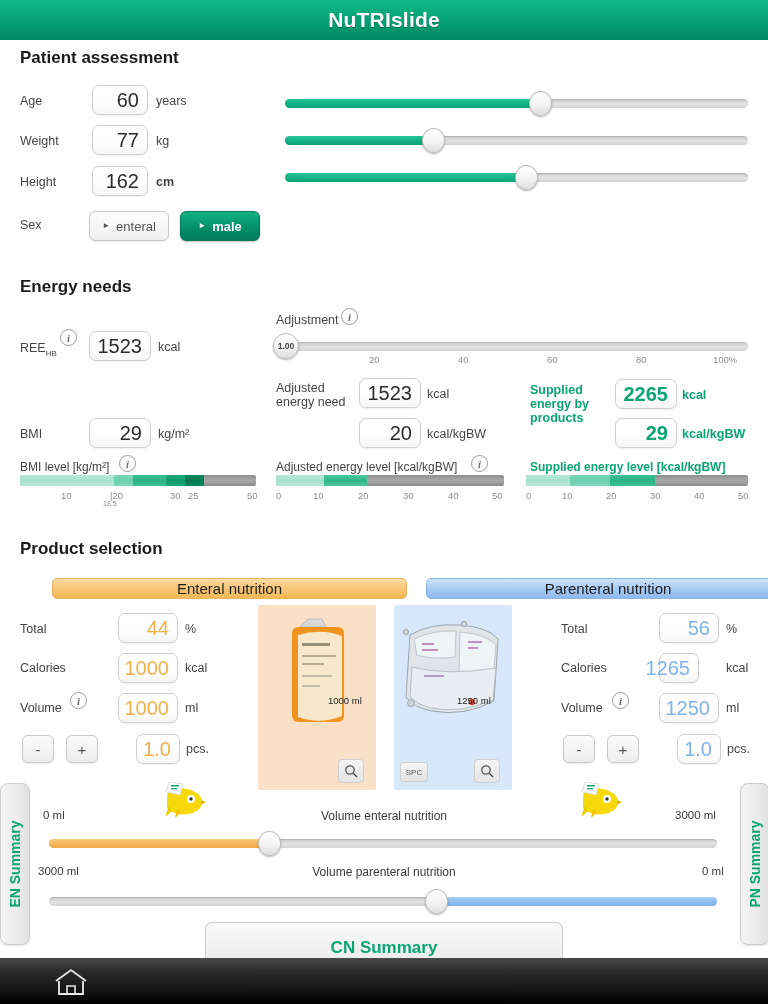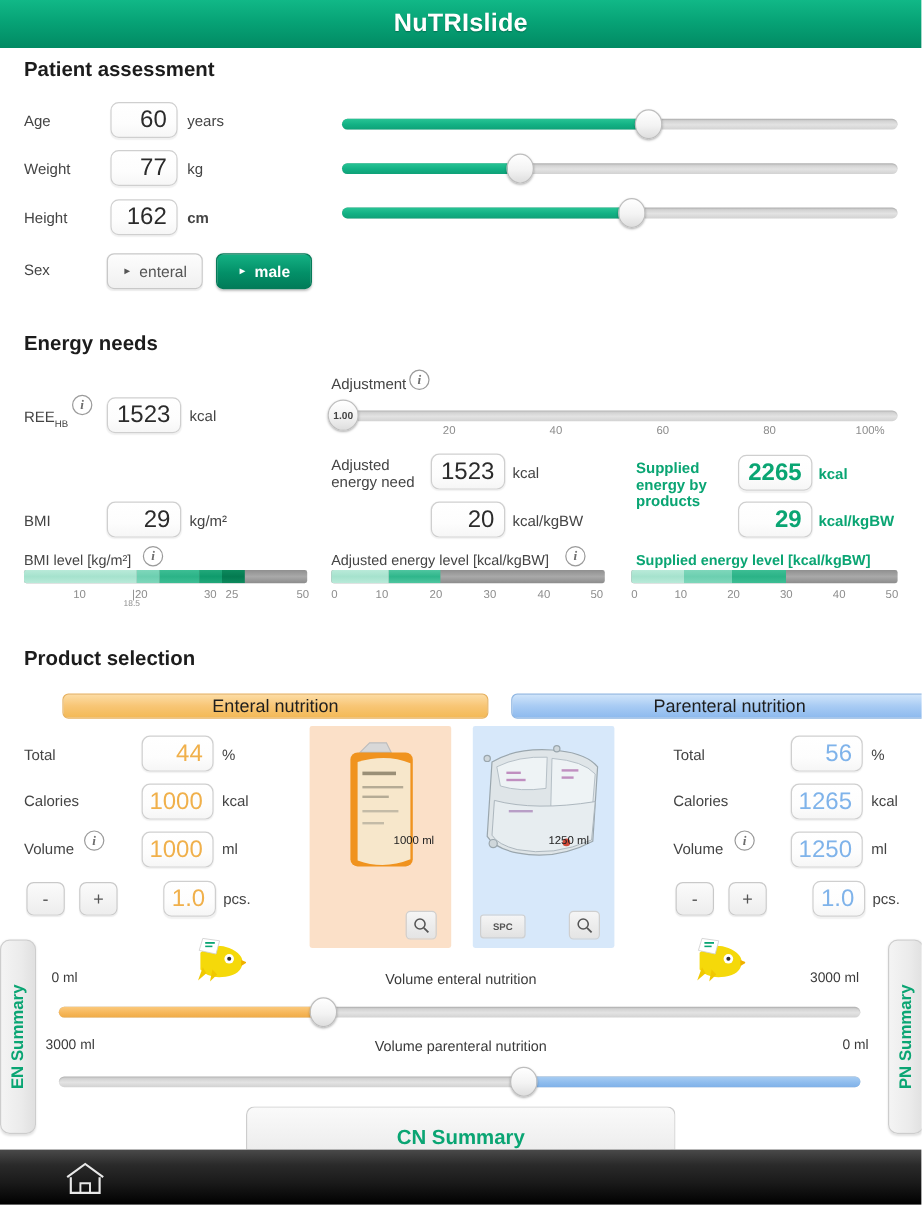--- a/index.html
+++ b/index.html
@@ -111,23 +111,23 @@
   .prodimg.en{ background:#fbe0c8; }
   .prodimg.pn{ background:#d7e8fa; }
   .prodcap{ position:absolute; font-size:9.5px; color:#222; }
 
   .magnifier{
     position:absolute; width:26px; height:24px; border-radius:4px;
     background:linear-gradient(180deg,#f5f5f5 0%,#e4e4e4 100%);
     border:1px solid #cfcfcf; display:flex; align-items:center; justify-content:center;
   }
   .spc{
-    position:absolute; width:38px; height:20px; border-radius:3px;
+    position:absolute; width:28px; height:20px; border-radius:3px;
     background:linear-gradient(180deg,#f5f5f5 0%,#e2e2e2 100%);
-    border:1px solid #cfcfcf; font-size:8px; color:#555; font-weight:bold;
+    border:1px solid #cfcfcf; font-size:8px; color:#555; font-weight:normal;
     display:flex; align-items:center; justify-content:center;text-align:right;
   }
   .stepbtn{
     position:absolute; width:32px; height:28px; border-radius:6px;
     background:linear-gradient(180deg,#fbfbfb 0%,#ededed 100%);
     border:1px solid #c9c9c9; color:#555; font-size:15px;
     display:flex; align-items:center; justify-content:center;
     box-shadow:0 1px 1px rgba(0,0,0,.08);
   }
 
@@ -360,21 +360,21 @@
     <circle cx="6" cy="6" r="4.2" fill="none" stroke="#555" stroke-width="1.3"></circle>
     <line x1="9.2" y1="9.2" x2="13" y2="13" stroke="#555" stroke-width="1.5"></line>
   </svg>
 </div>
 
 <div class="lbl" style="left:561px; top:622px;">Total</div>
 <div class="numbox blue" style="left:659px; top:613px; width:60px;">56</div>
 <div class="unit" style="left:726px; top:622px;">%</div>
 
 <div class="lbl" style="left:561px; top:661px;">Calories</div>
-<div class="numbox blue" style="left:659px; top:653px; width:60px;">1265</div>
+<div class="numbox blue" style="left:659px; top:653px; width:40px;">1265</div>
 <div class="unit" style="left:726px; top:661px;">kcal</div>
 
 <div class="lbl" style="left:561px; top:701px;">Volume</div>
 <div class="info-ic" style="left:612px; top:692px;">i</div>
 <div class="numbox blue" style="left:659px; top:693px; width:60px;">1250</div>
 <div class="unit" style="left:726px; top:701px;">ml</div>
 
 <div class="stepbtn" style="left:563px; top:735px;">-</div>
 <div class="stepbtn" style="left:607px; top:735px;">+</div>
 <div class="numbox blue" style="left:677px; top:734px; width:44px;">1.0</div>

